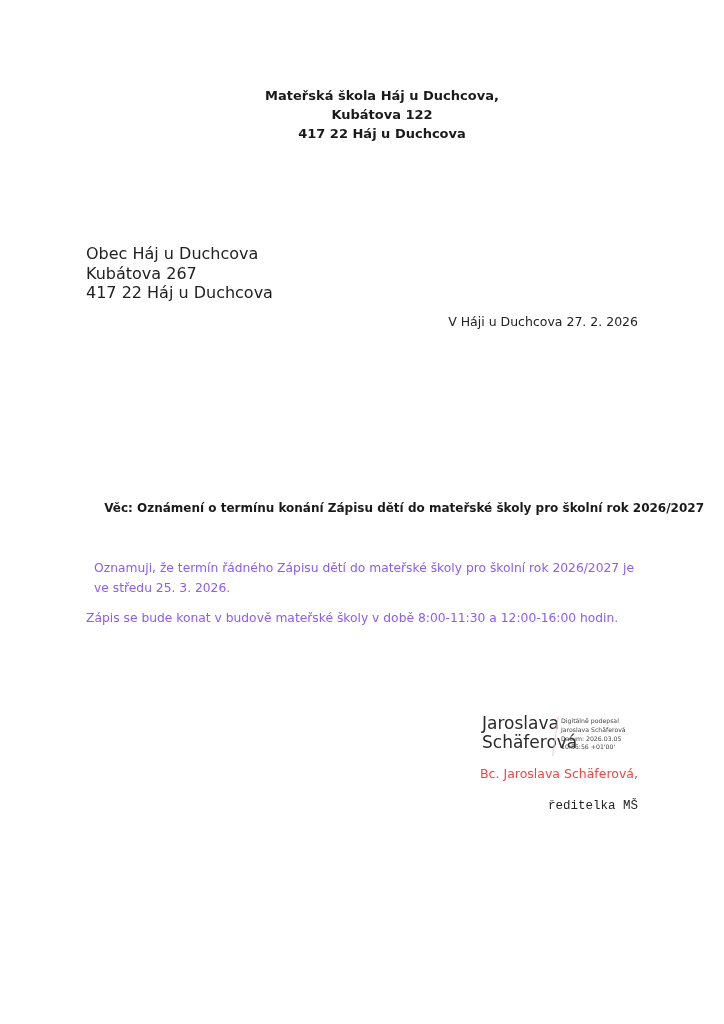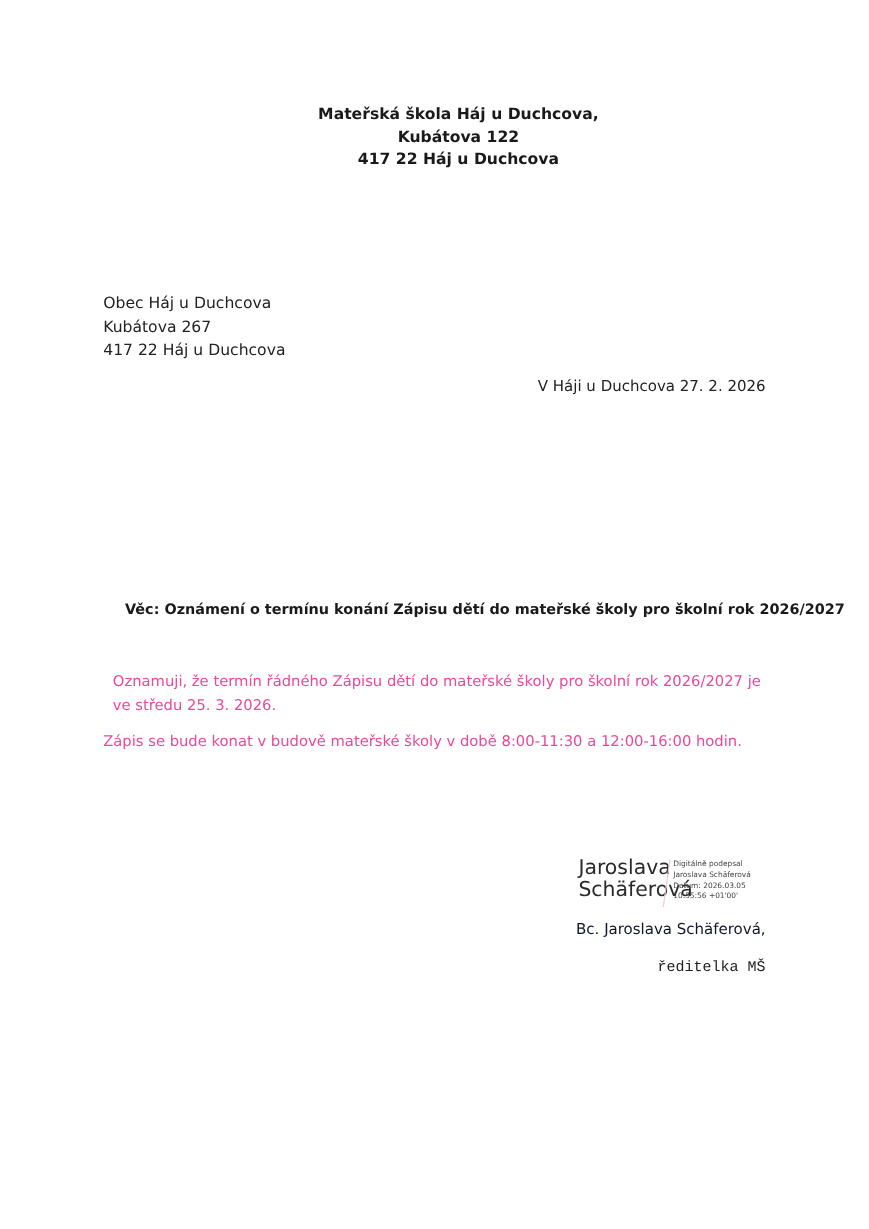--- a/index.html
+++ b/index.html
@@ -31,21 +31,21 @@
       font-weight: bold;
       font-size: 13px;
       line-height: 19px;
       color: #1a1a1a;
     }
     .header div { white-space: nowrap; padding-left: 40px; }
     .recipient {
       position: absolute;
       left: 86px;
       top: 244px;
-      font-size: 13px;
+      font-size: 16px;
       line-height: 19.5px;
       color: #222;
     }
     .recipient div { white-space: nowrap; }
     .place-date {
       position: absolute;
       right: 86px;
       top: 313px;
       font-size: 12.5px;
       line-height: 18px;
@@ -64,21 +64,21 @@
       color: #1a1a1a;
       white-space: nowrap;
     }
     .body-text {
       position: absolute;
       left: 86px;
       width: 560px;
       top: 559px;
       font-size: 12.3px;
       line-height: 19.5px;
-      color: #ec4899;
+      color: #8b5cf6;
     }
     .body-text p {
       margin: 0 0 11px 0;
     }
     .body-text .indent {
       padding-left: 8px;
     }
     .signature-block {
       position: absolute;
       left: 482px;
@@ -112,21 +112,21 @@
       line-height: 8.8px;
       color: #444;
       white-space: nowrap;
     }
     .signer {
       position: absolute;
       right: 86px;
       top: 765px;
       font-size: 12.5px;
       line-height: 18px;
-      color: #0f172a;
+      color: #ef4444;
       text-align: right;
       white-space: nowrap;
     }
     .signer-title {
       position: absolute;
       right: 86px;
       top: 797px;
       font-size: 12.5px;
       line-height: 18px;
       color: #222;

